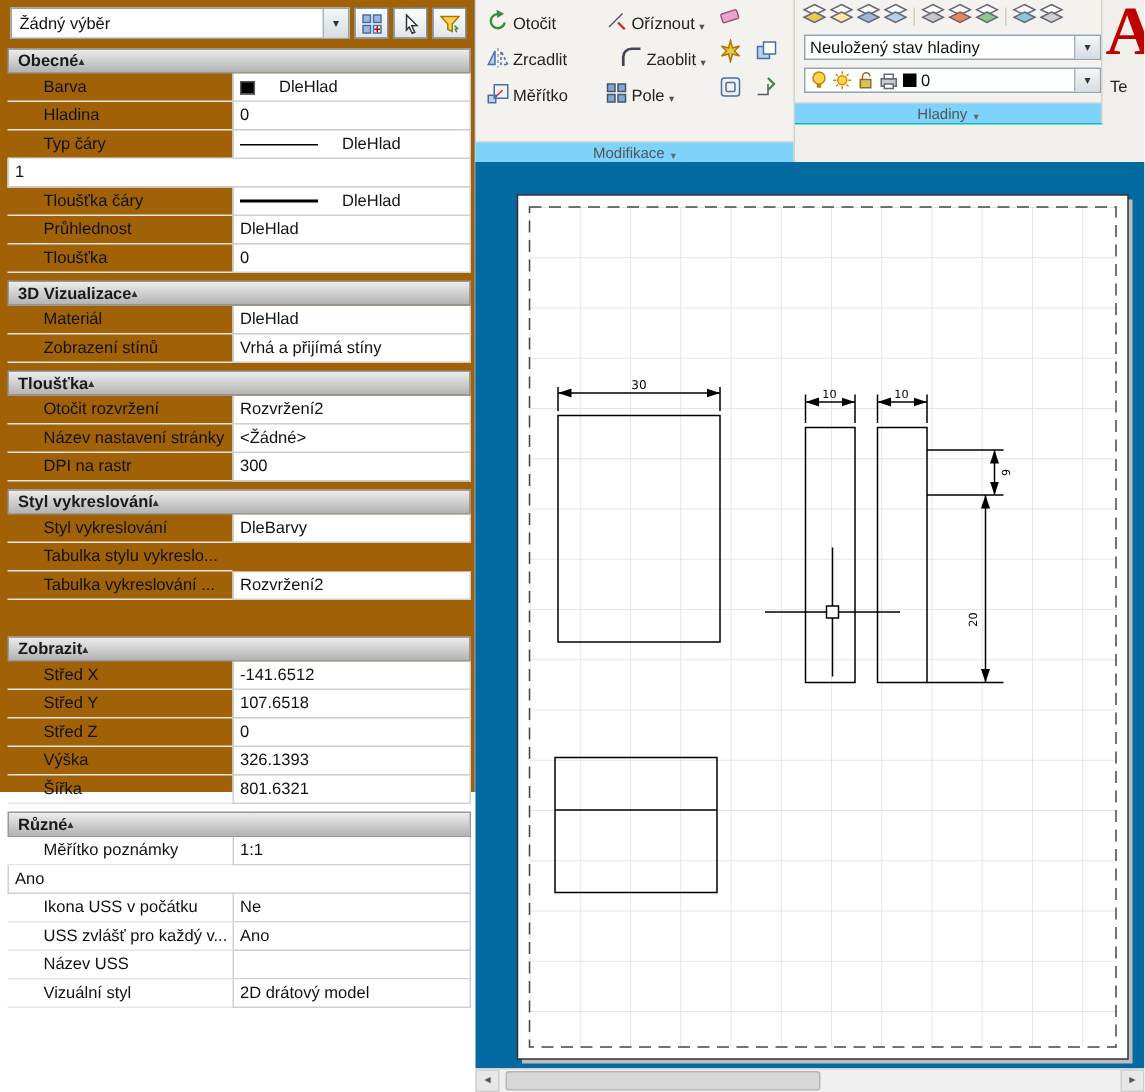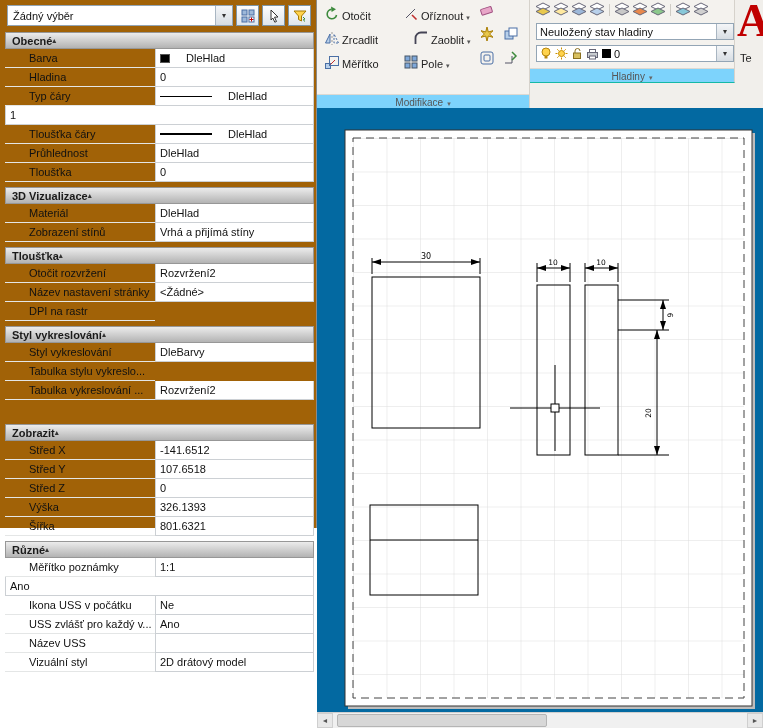--- a/index.html
+++ b/index.html
@@ -185,20 +185,23 @@
           </div>
         </div>
       <div class="prow">
           <div class="lbl">Název nastavení stránky</div>
           <div class="val">
             <span>&lt;Žádné&gt;</span>
           </div>
         </div>
       <div class="prow">
           <div class="lbl">DPI na rastr</div>
+          <div class="val">
+            <span>300</span>
+          </div>
         </div>
     </div>
 
     <div class="section">
       <div class="sec-h">
           <span>Styl vykreslování</span>
           <span class="ar">▴</span>
         </div>
       <div class="prow">
           <div class="lbl">Styl vykreslování</div>

